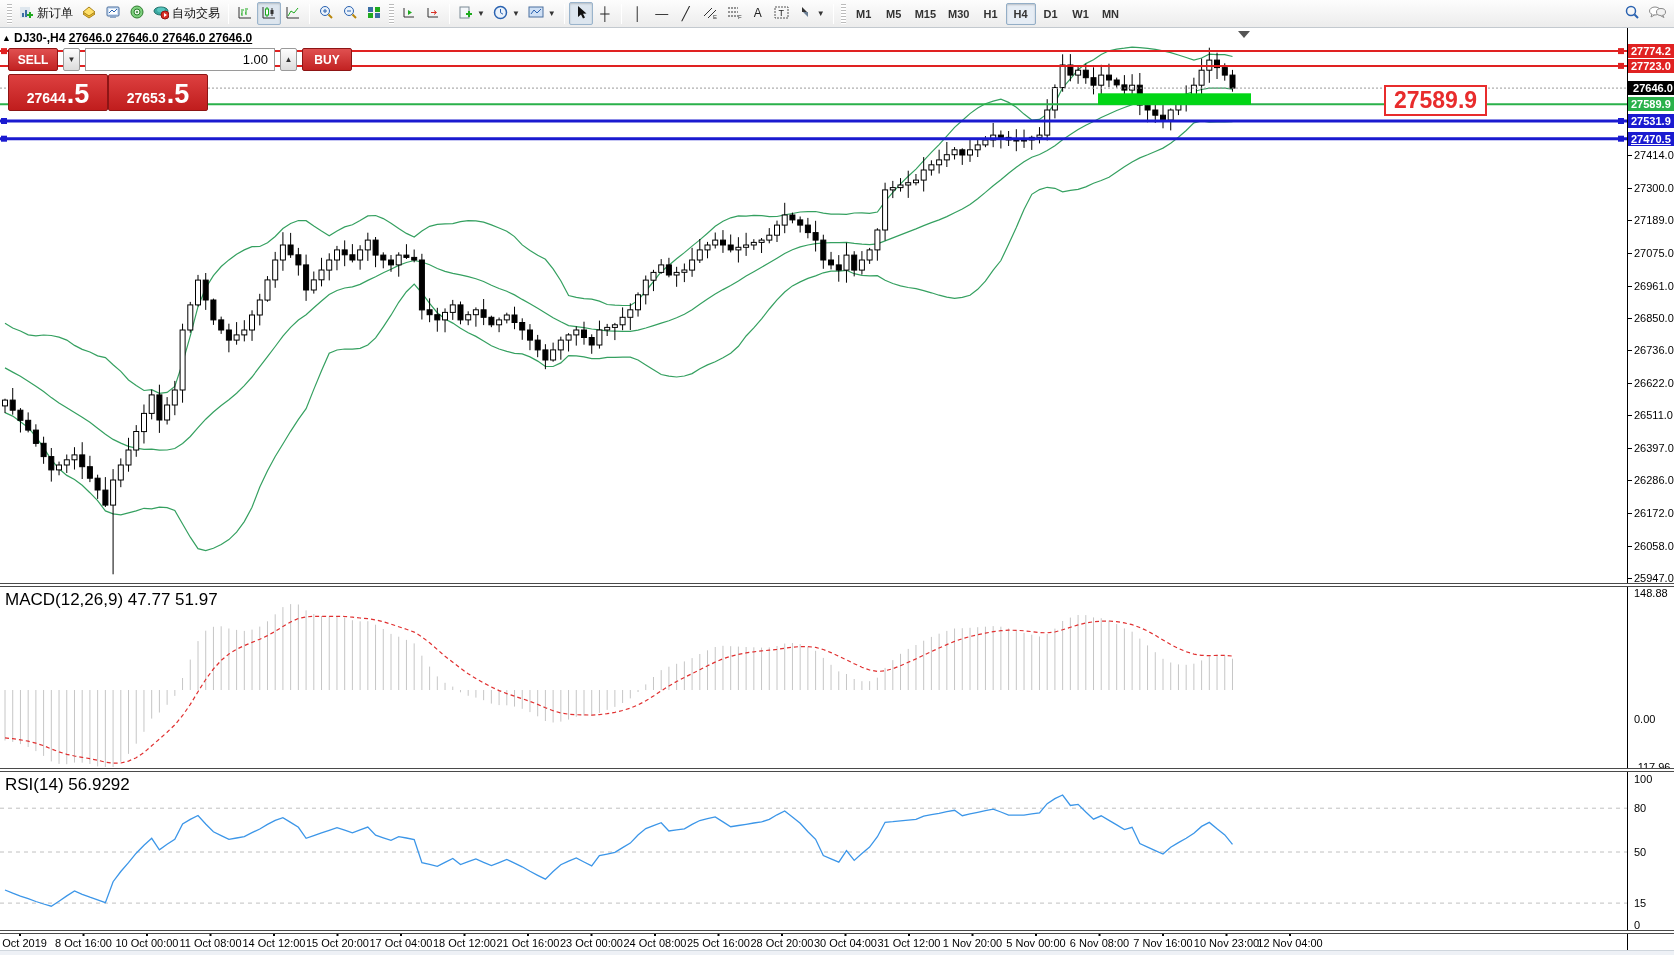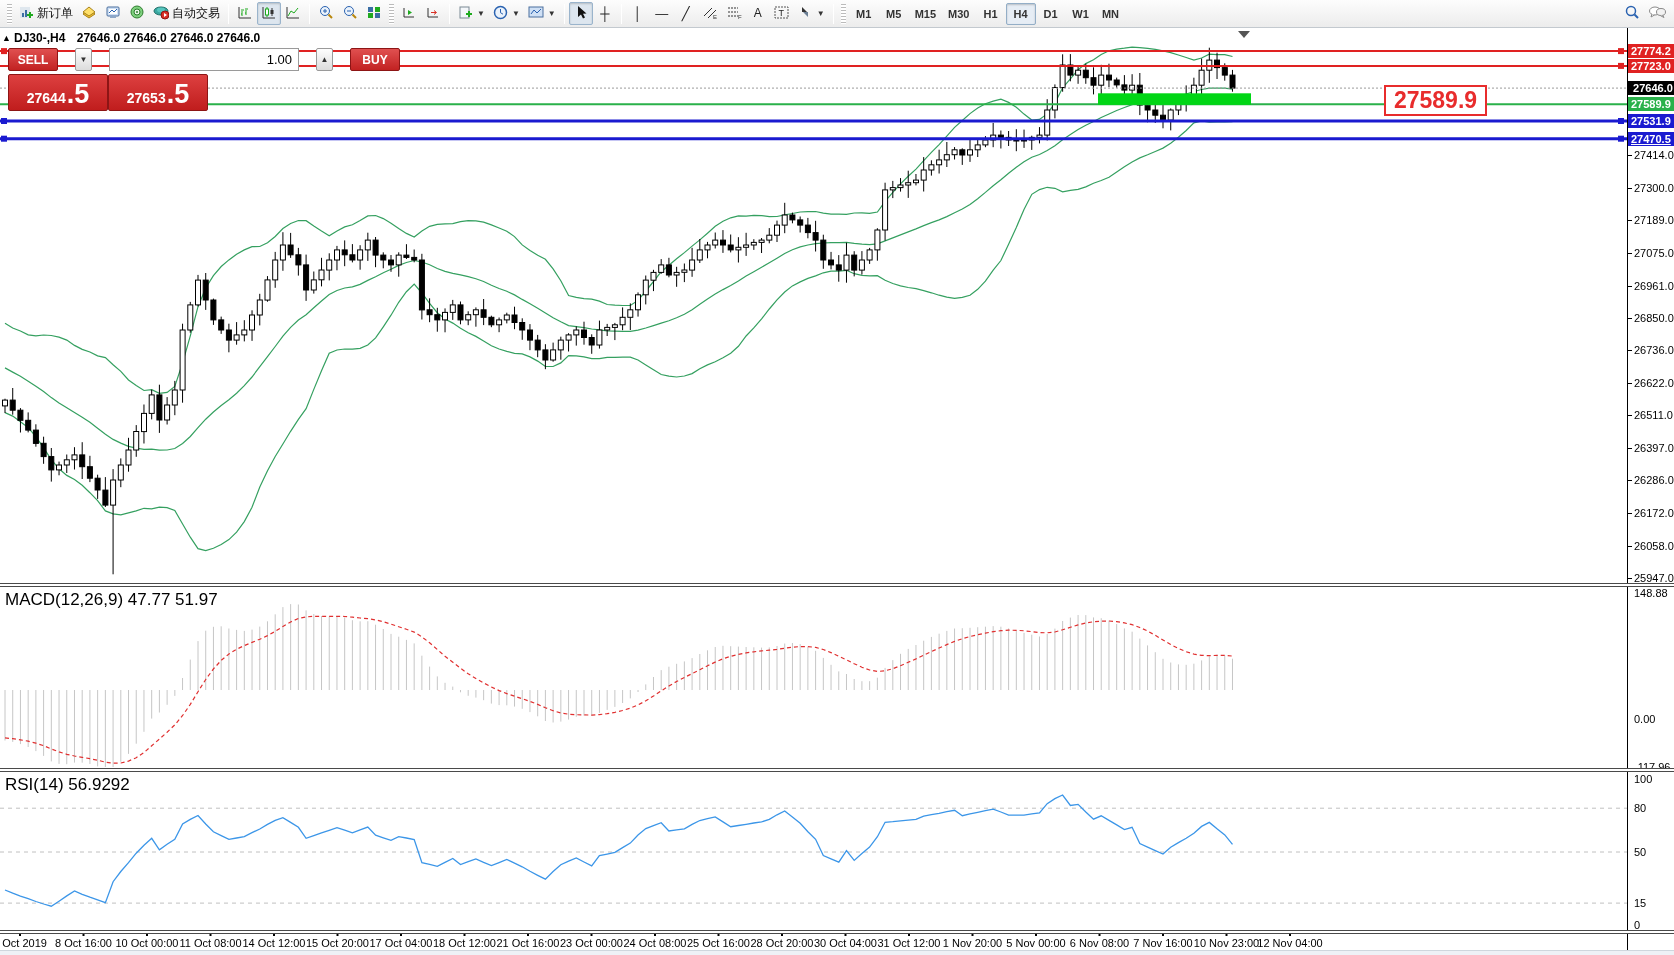--- a/index.html
+++ b/index.html
@@ -34,21 +34,21 @@
   .tick-mark{position:absolute;left:0;width:4px;height:1px;background:#000;}
   .price-tag{position:absolute;left:0;width:47px;height:14px;line-height:14px;color:#fff;
     font-size:11px;font-weight:bold;padding-left:3px;transform:translateY(-50%);white-space:nowrap;}
   .panel-label{position:absolute;z-index:4;font-size:17px;color:#000;white-space:nowrap;}
   .time-label{position:absolute;transform:translateX(-50%);font-size:11px;color:#000;white-space:nowrap;z-index:4;}
   .bottom-strip{position:absolute;left:0;bottom:0;width:100%;height:5px;background:#eef1f6;border-top:1px solid #cfd6dd;z-index:5;}
   
   .chart-title{position:absolute;top:3px;left:14px;z-index:5;font-size:12px;font-weight:bold;color:#000;}
   .collapse-tri{position:absolute;top:5px;left:2px;z-index:5;font-size:9px;color:#000;}
   .one-click{position:absolute;top:20px;left:8px;z-index:6;width:200px;}
-  .oc-row1{display:flex;gap:17px;height:23px;}
+  .oc-row1{display:flex;gap:5px;height:23px;}
   .oc-btn{flex:0 0 50px;background:linear-gradient(#e05050,#c22222);border:1px solid #8d1515;color:#fff;
     font-size:12px;font-weight:bold;display:flex;align-items:center;justify-content:center;border-radius:2px;}
   .oc-step{flex:0 0 17px;background:linear-gradient(#fefefe,#dcdcdc);border:1px solid #9a9a9a;
     display:flex;align-items:center;justify-content:center;font-size:8px;color:#333;border-radius:2px;}
   .oc-vol{flex:1;border:1px solid #9a9a9a;font-size:13px;text-align:right;padding:0 6px;
     font-family:"Liberation Sans",sans-serif;}
   .oc-row2{display:flex;margin-top:3px;height:37px;}
   .oc-price{flex:1;background:linear-gradient(#dd4040,#c01d1d);border:1px solid #8d1515;color:#fff;
     display:flex;align-items:flex-end;justify-content:center;padding-bottom:2px;border-radius:2px;}
   .oc-price .main{font-size:14px;font-weight:bold;line-height:20px;}
@@ -852,21 +852,21 @@
         <div class="tick-label" style="top: 875.1px;">15</div>
         <div class="tick-label" style="top: 897px;">0</div>
       </div>
     <div class="sep" style="top:555px"></div>
     <div class="sep" style="top:740px"></div>
     <div class="sep" style="top:902px"></div>
 
     <span class="collapse-tri">▲</span>
     <div class="chart-title">
       <span>DJ30-,H4</span>
-      <span style="margin-left:8px;">27646.0 27646.0 27646.0 27646.0</span>
+      <span style="margin-left:0;text-decoration:underline;">27646.0 27646.0 27646.0 27646.0</span>
     </div>
 
     <div class="one-click">
       <div class="oc-row1">
         <div class="oc-btn">SELL</div>
         <div class="oc-step">▼</div>
         <input class="oc-vol" value="1.00" style="">
         <div class="oc-step">▲</div>
         <div class="oc-btn">BUY</div>
       </div>

